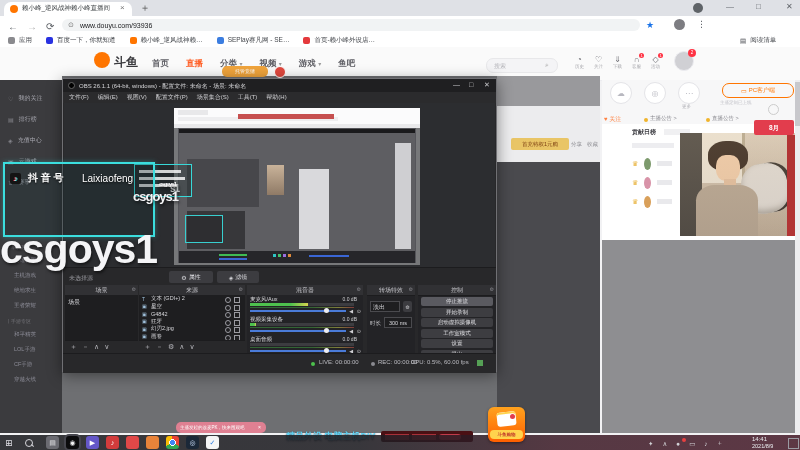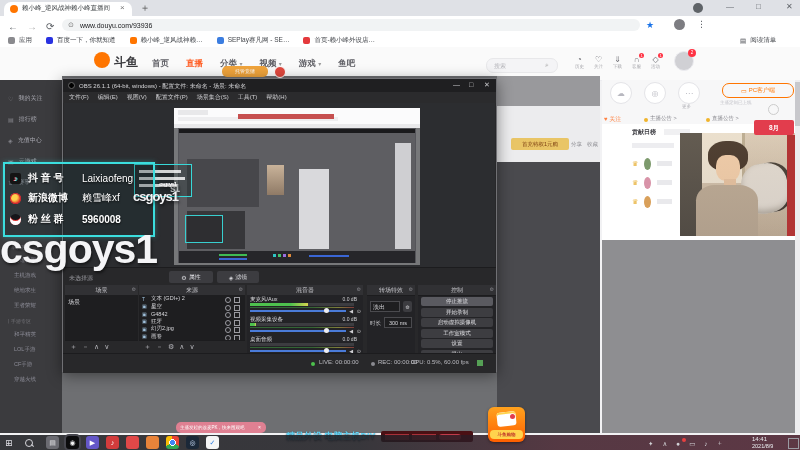--- a/index.html
+++ b/index.html
@@ -572,30 +572,20 @@
   </div>
   <span class="a tx" style="left:754px;top:120px;width:40px;height:15px;background:#e23d4d;border-radius:2px;color:#fff;font-size:6.5px;font-weight:bold;line-height:15px;text-align:center;">8月</span>
   <span class="a" style="left:787px;top:135px;width:8px;height:101px;background:#b23434;"></span>
 
   <div class="a ovbox">
     <div class="ovrow" style="top:5px;">
       <span style="width:11px;height:11px;background:#141414;border-radius:2px;display:flex;align-items:center;justify-content:center;color:#fff;font-size:7px;text-shadow:1px 0 #25f4ee,-1px 0 #fe2c55;">♪</span>
       <span class="ovlabel tx">抖 音 号</span>
       <span class="ovval tx">Laixiaofeng</span>
     </div>
-    <div class="ovrow" style="top:25px;">
-      <span style="width:11px;height:11px;border-radius:50%;background:radial-gradient(circle at 40% 40%,#ffd24d 0 30%,#e6542a 60%);box-shadow:inset 0 0 0 1px #c23;display:inline-block;"></span>
-      <span class="ovlabel tx">新浪微博</span>
-      <span class="ovval tx">赖雪峰xf</span>
-    </div>
-    <div class="ovrow" style="top:46px;">
-      <span style="width:11px;height:11px;border-radius:50%;background:#16161a;box-shadow:inset 0 -4px 0 #fff, inset 0 -5px 0 #d33;display:inline-block;"></span>
-      <span class="ovlabel tx">粉 丝 群</span>
-      <span class="ovval tx" style="font-weight:bold;">5960008</span>
-    </div>
   </div>
   <span class="a wmark tx" style="left:133px;top:189px;font-size:13px;">csgoys1</span>
   <span class="a wmark tx" style="left:0;top:226px;font-size:41px;">csgoys1</span>
 
   <div class="a flex tx" style="left:286px;top:430px;gap:5px;font-size:9px;font-weight:900;">
     <span style="color:#5cd6f8;text-shadow:0 1px 2px #123;">精品外设 电脑主机DIY</span>
     <span style="width:92px;height:11px;background:#4a1014;border-radius:2px;display:flex;align-items:center;gap:3px;padding-left:4px;box-sizing:border-box;">
       <span style="width:24px;height:6px;background:#a83038;"></span>
       <span style="width:24px;height:6px;background:#a83038;"></span>
       <span style="width:22px;height:6px;background:#c23b4a;border-radius:3px;"></span>

